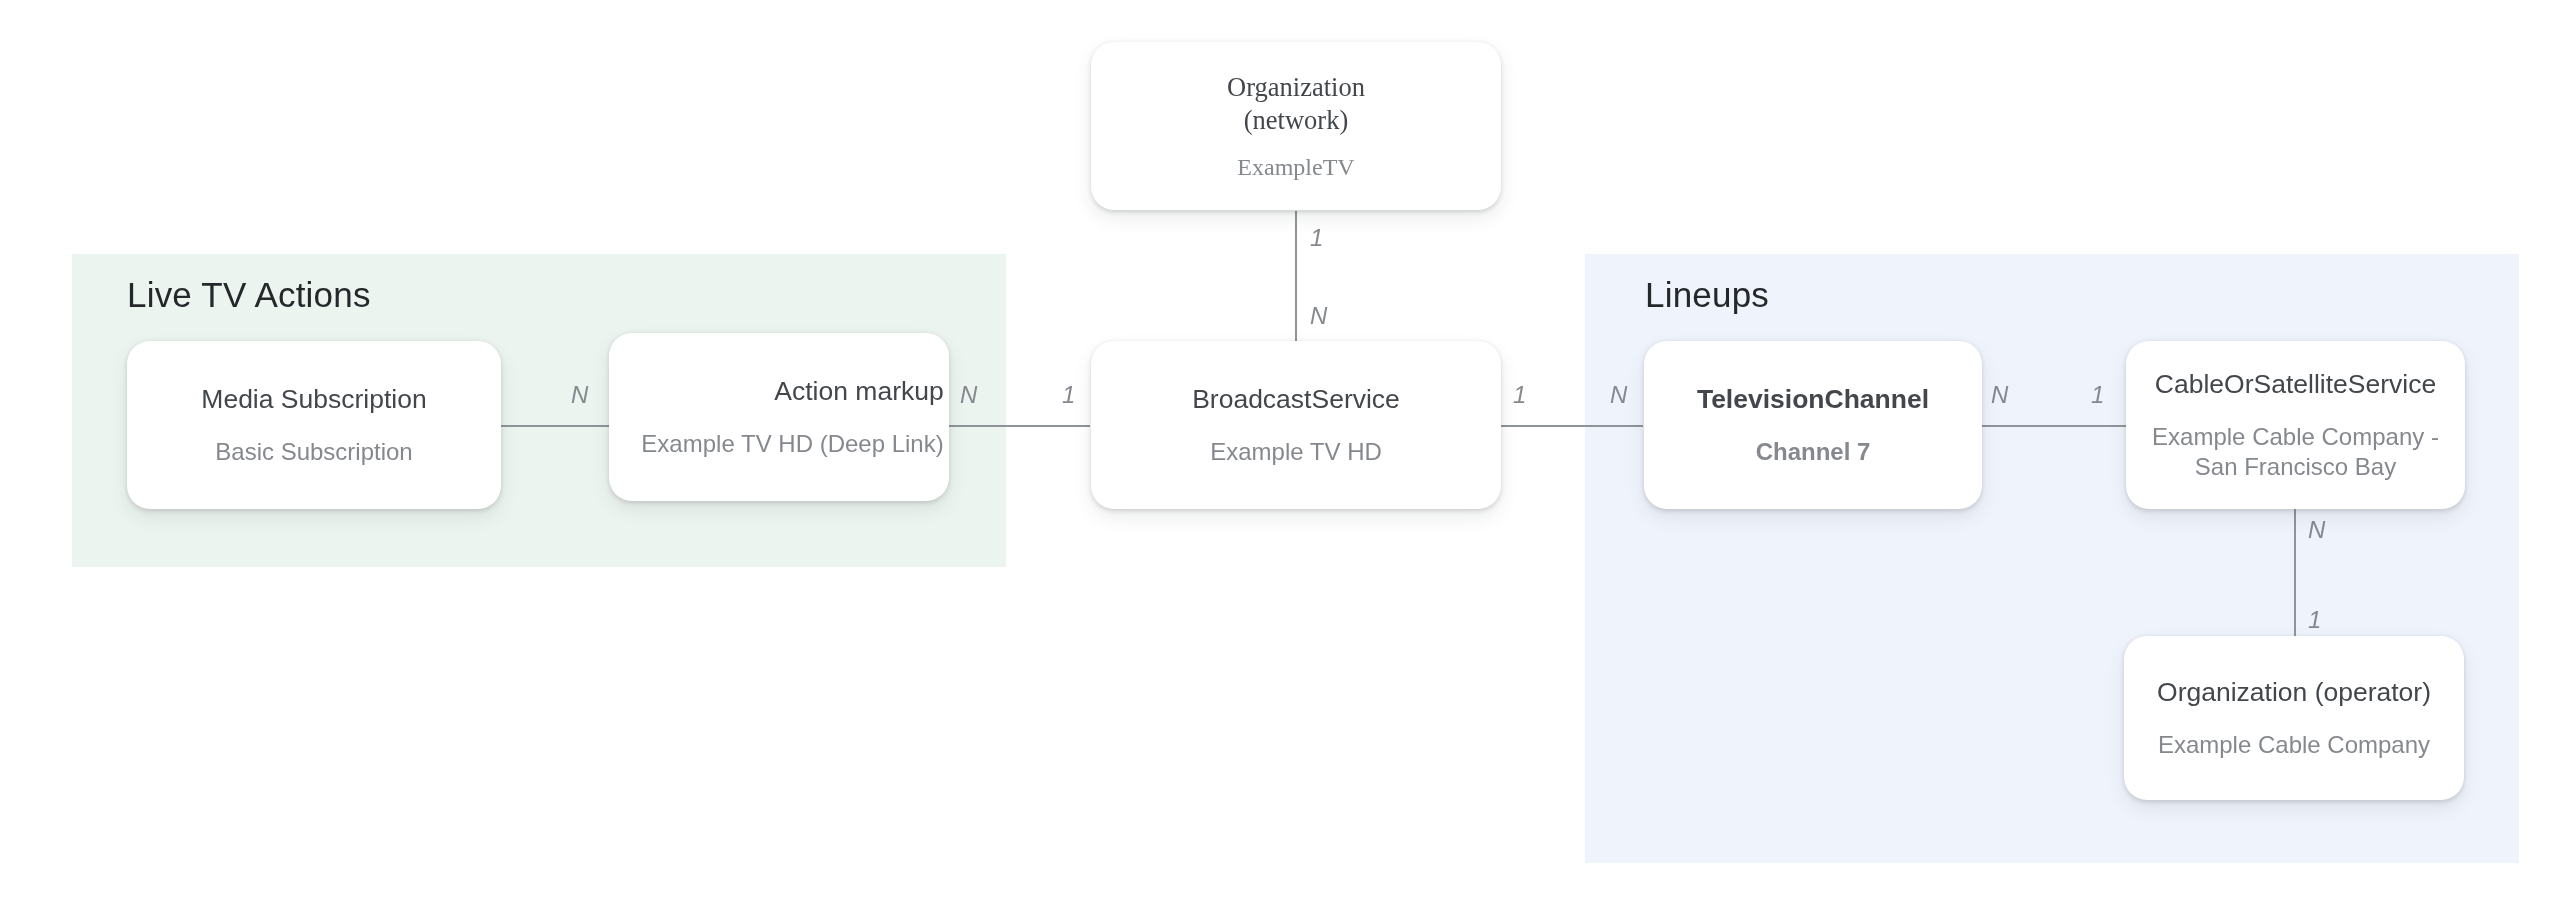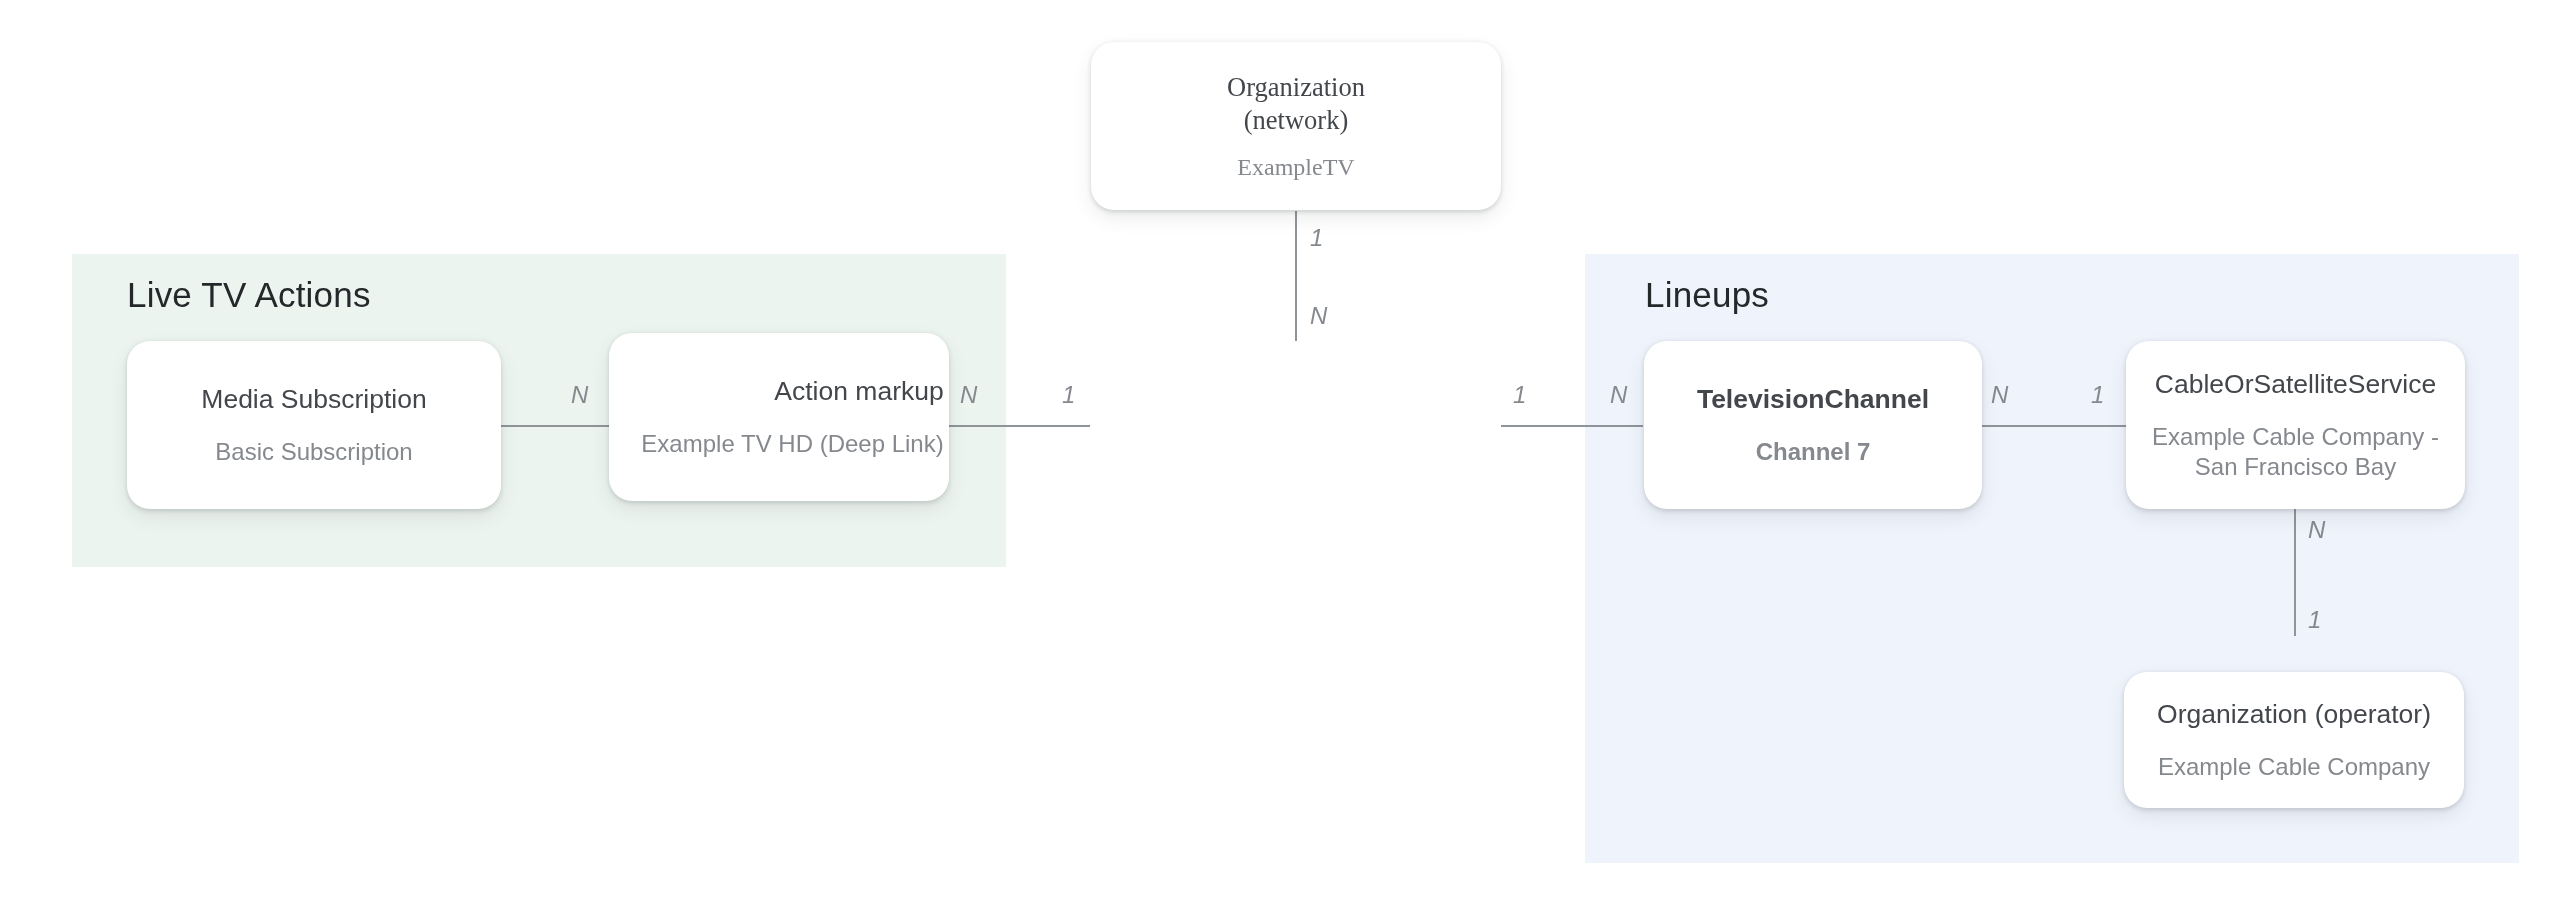--- a/index.html
+++ b/index.html
@@ -26,21 +26,21 @@
   .node-title{font-size:26.5px;line-height:33px;color:#43474C;white-space:pre-line;}
   .node-subtitle{font-size:24px;line-height:30px;color:#85898E;white-space:pre-line;margin-top:21px;}
   #node-organization-network .node-subtitle{margin-top:15px;}
 
   #node-organization-network{left:1091px;top:42px;width:410px;height:168px;font-family:Liberation Serif, serif;}
   #node-media-subscription{left:127px;top:341px;width:374px;height:168px;}
   #node-action-markup{left:609px;top:333px;width:340px;height:168px;align-items:flex-end;}
   #node-broadcast-service{left:1091px;top:341px;width:410px;height:168px;}
   #node-television-channel{left:1644px;top:341px;width:338px;height:168px;font-weight:bold;}
   #node-cable-or-satellite-service{left:2126px;top:341px;width:339px;height:168px;}
-  #node-organization-operator{left:2124px;top:672px;width:340px;height:136px;}
+  #node-organization-operator{left:2124px;top:636px;width:340px;height:164px;}
 
   .edge-h{position:absolute;top:425px;height:1.8px;background:#8F9499;}
   .edge-v{position:absolute;width:1.8px;background:#8F9499;}
   #edge-media-action-line{left:469px;width:140px;}
   #edge-action-broadcast-line{left:948px;width:142px;}
   #edge-broadcast-tv-line{left:1501px;width:142px;}
   #edge-tv-cable-line{left:1981px;width:145px;}
   #edge-network-broadcast-line{left:1295px;top:211px;height:130px;}
   #edge-cable-operator-line{left:2294px;top:509px;height:127px;}
 
@@ -106,20 +106,24 @@
   <div class="node" id="node-media-subscription">
     <div class="node-title">Media Subscription</div>
     <div class="node-subtitle">Basic Subscription</div>
   </div>
 
   <div class="node" id="node-action-markup">
     <div class="node-title">Action markup</div>
     <div class="node-subtitle">Example TV HD (Deep Link)</div>
   </div>
 
+  <div class="node" id="node-broadcast-service">
+    <div class="node-title">BroadcastService</div>
+    <div class="node-subtitle">Example TV HD</div>
+  </div>
 
   <div class="node" id="node-television-channel">
     <div class="node-title">TelevisionChannel</div>
     <div class="node-subtitle">Channel 7</div>
   </div>
 
   <div class="node" id="node-cable-or-satellite-service">
     <div class="node-title">CableOrSatelliteService</div>
     <div class="node-subtitle">Example Cable Company -
 San Francisco Bay</div>

